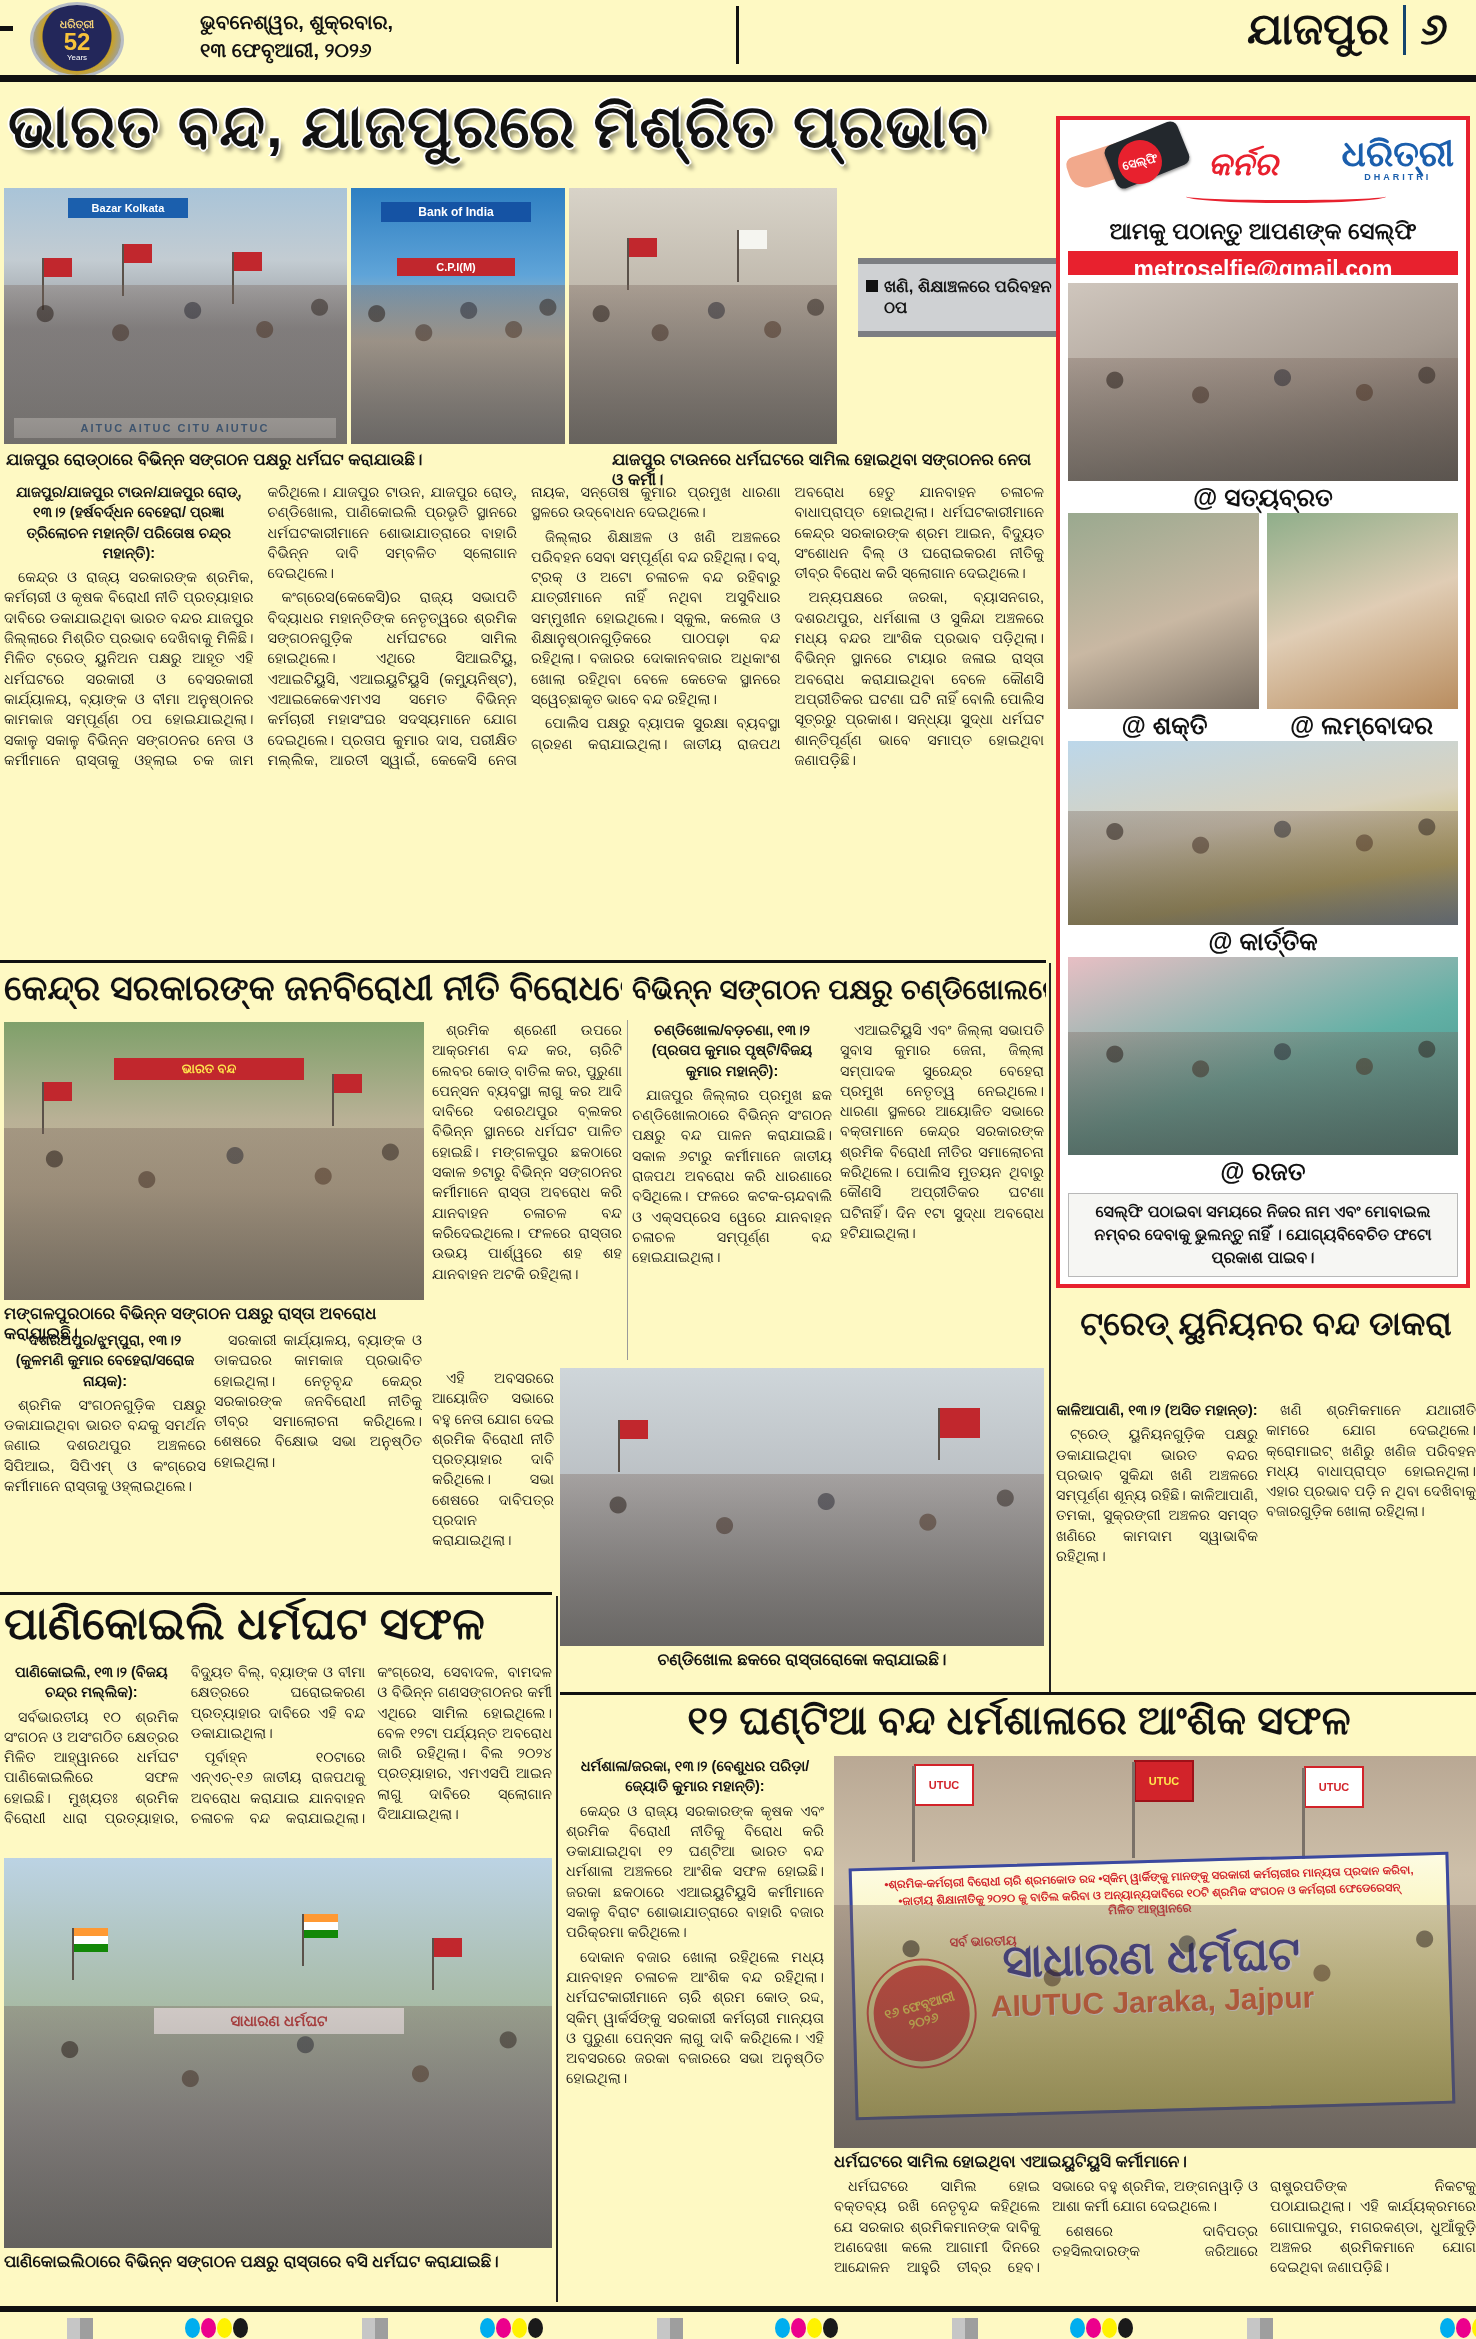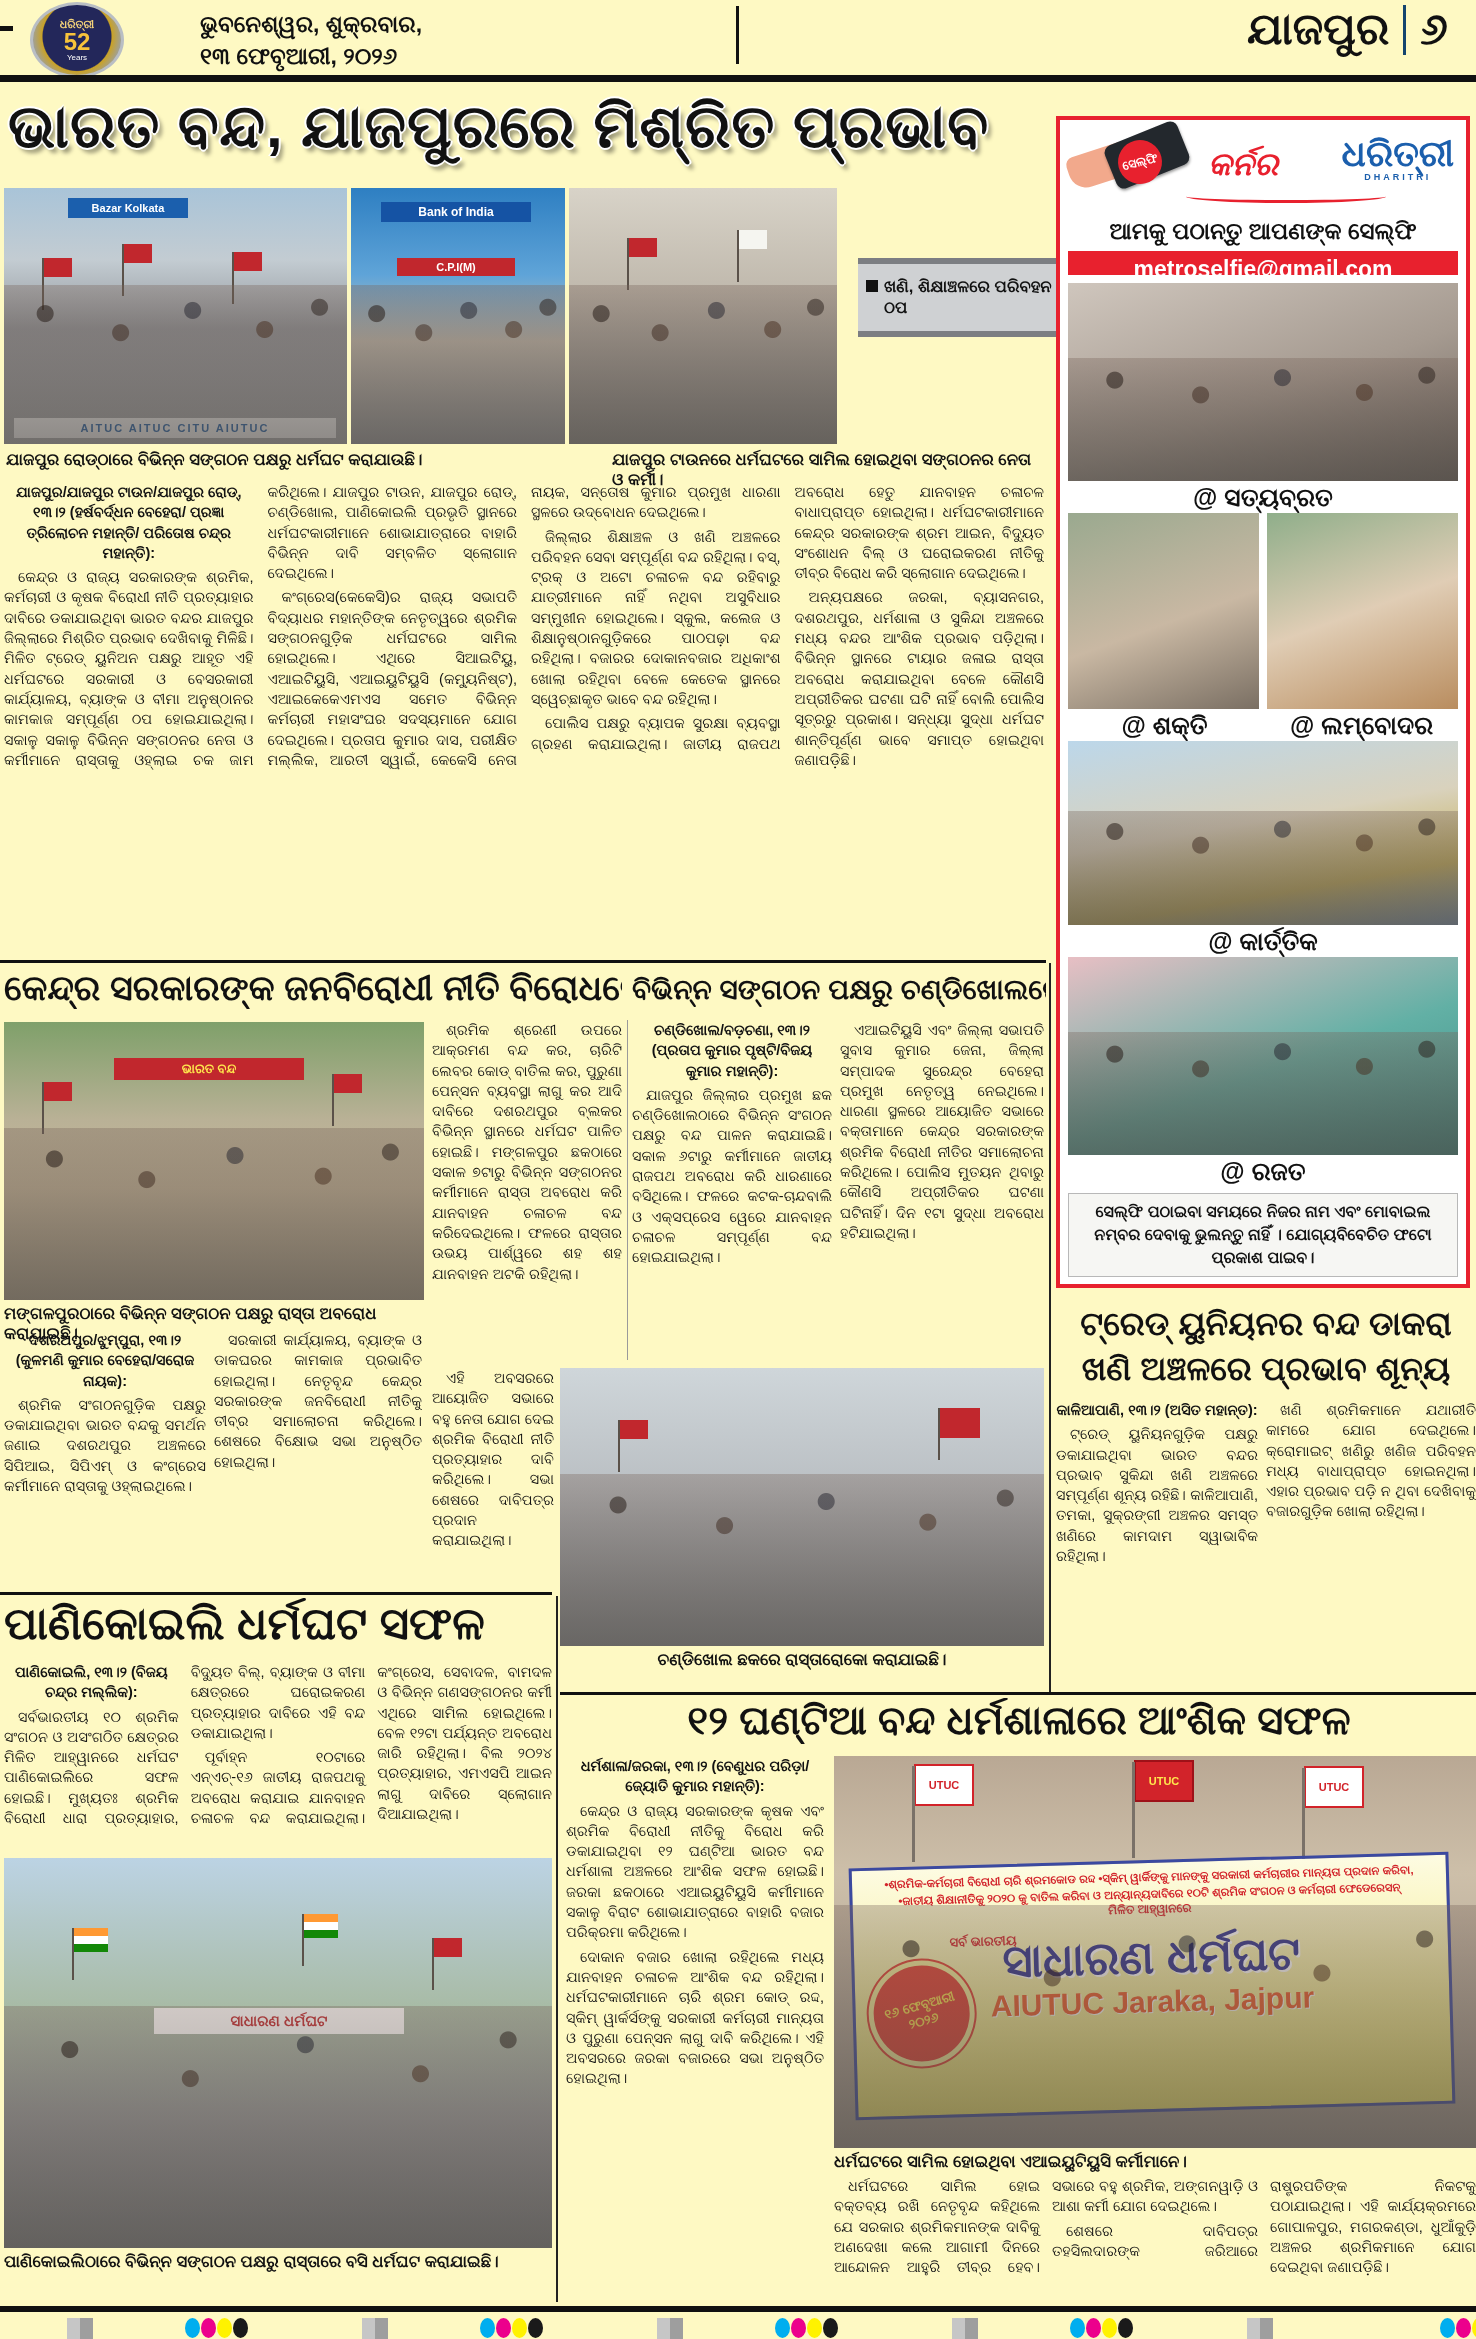--- a/index.html
+++ b/index.html
@@ -7,21 +7,21 @@
         font-family:"Liberation Sans","DejaVu Sans",sans-serif;color:#111;overflow:hidden;}
   .abs{position:absolute;}
   
   .reg-dash{left:0;top:26px;width:13px;height:5px;background:#111;}
   .badge{left:30px;top:2px;width:88px;height:70px;border-radius:50%;
          background:radial-gradient(circle at 50% 45%,#23275a 58%,#c9a227 60%,#9aa0a6 78%,#fdfdfb 80%);
          border:3px solid #b9bec4;display:flex;flex-direction:column;align-items:center;justify-content:center;text-align:center;}
   .badge .b1{font-size:11px;font-weight:bold;color:#f3d27a;line-height:1;}
   .badge .b2{font-size:24px;font-weight:bold;color:#f7c33b;line-height:1;}
   .badge .b3{font-size:8px;color:#fff;line-height:1;}
-  .mh-dates{left:200px;top:8px;width:420px;font-size:23px;font-weight:bold;line-height:1.4;}
+  .mh-dates{left:200px;top:8px;width:420px;font-size:20px;font-weight:bold;line-height:1.4;}
   .mh-div{left:736px;top:6px;width:3px;height:58px;background:#111;}
   .mh-right{top:4px;right:28px;display:flex;align-items:center;gap:14px;}
   .mh-sec{font-size:44px;font-weight:bold;}
   .mh-vr{width:3px;height:50px;background:#14456e;}
   .mh-pg{font-size:44px;font-weight:bold;}
   .mh-rule{left:0;top:75px;width:1476px;height:7px;background:#111;}
   
   .h1{left:8px;top:92px;width:1044px;font-size:60px;font-weight:bold;letter-spacing:1px;white-space:nowrap;
       text-shadow:2px 0 #fff,-2px 0 #fff,0 2px #fff,0 -2px #fff,4px 5px 4px rgba(0,0,0,.4);}
   .h2a{left:4px;top:968px;width:618px;font-size:35px;font-weight:bold;white-space:nowrap;overflow:hidden;}
@@ -235,21 +235,20 @@
     </div>
     <div class="sf-ph ph p-selfie4 crowd" style="height:184px;"></div>
     <div class="sf-cap">@ କାର୍ତ୍ତିକ</div>
     <div class="sf-ph ph p-selfie5 crowd" style="height:198px;"></div>
     <div class="sf-cap">@ ରଜତ</div>
     <div class="sf-note">ସେଲ୍ଫି ପଠାଇବା ସମୟରେ ନିଜର ନାମ ଏବଂ ମୋବାଇଲ ନମ୍ବର ଦେବାକୁ ଭୁଲନ୍ତୁ ନାହିଁ । ଯୋଗ୍ୟବିବେଚିତ ଫଟୋ ପ୍ରକାଶ ପାଇବ।</div>
   </div>
 
   <div class="abs h4">
     <div>ଟ୍ରେଡ୍ ୟୁନିୟନର ବନ୍ଦ ଡାକରା</div>
-    <div>ଖଣି ଅଞ୍ଚଳରେ ପ୍ରଭାବ ଶୂନ୍ୟ</div>
   </div>
   <div class="abs coltext" style="left:1056px;top:1400px;width:202px;height:290px;">
     <p class="dateline">କାଳିଆପାଣି, ୧୩।୨ (ଅସିତ ମହାନ୍ତ):</p>
     <p>ଟ୍ରେଡ୍ ୟୁନିୟନଗୁଡ଼ିକ ପକ୍ଷରୁ ଡକାଯାଇଥିବା ଭାରତ ବନ୍ଦର ପ୍ରଭାବ ସୁକିନ୍ଦା ଖଣି ଅଞ୍ଚଳରେ ସମ୍ପୂର୍ଣ୍ଣ ଶୂନ୍ୟ ରହିଛି। କାଳିଆପାଣି, ତମକା, ସୁକ୍ରଙ୍ଗୀ ଅଞ୍ଚଳର ସମସ୍ତ ଖଣିରେ କାମଦାମ ସ୍ୱାଭାବିକ ରହିଥିଲା।</p>
   </div>
   <div class="abs coltext" style="left:1266px;top:1400px;width:210px;height:290px;">
     <p>ଖଣି ଶ୍ରମିକମାନେ ଯଥାରୀତି କାମରେ ଯୋଗ ଦେଇଥିଲେ। କ୍ରୋମାଇଟ୍ ଖଣିରୁ ଖଣିଜ ପରିବହନ ମଧ୍ୟ ବାଧାପ୍ରାପ୍ତ ହୋଇନଥିଲା। ଏହାର ପ୍ରଭାବ ପଡ଼ି ନ ଥିବା ଦେଖିବାକୁ ବଜାରଗୁଡ଼ିକ ଖୋଲା ରହିଥିଲା।</p>
   </div>
 
   <div class="abs rule-h" style="left:0;top:1592px;width:552px;height:3px;"></div>

